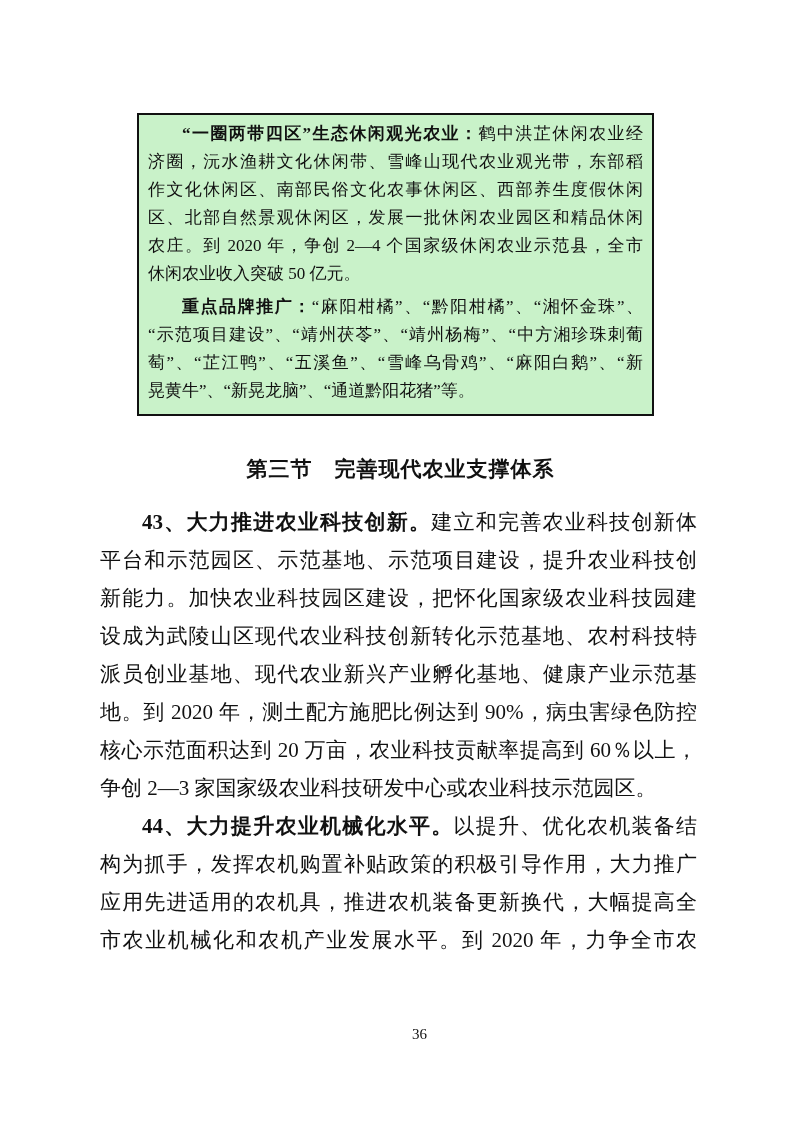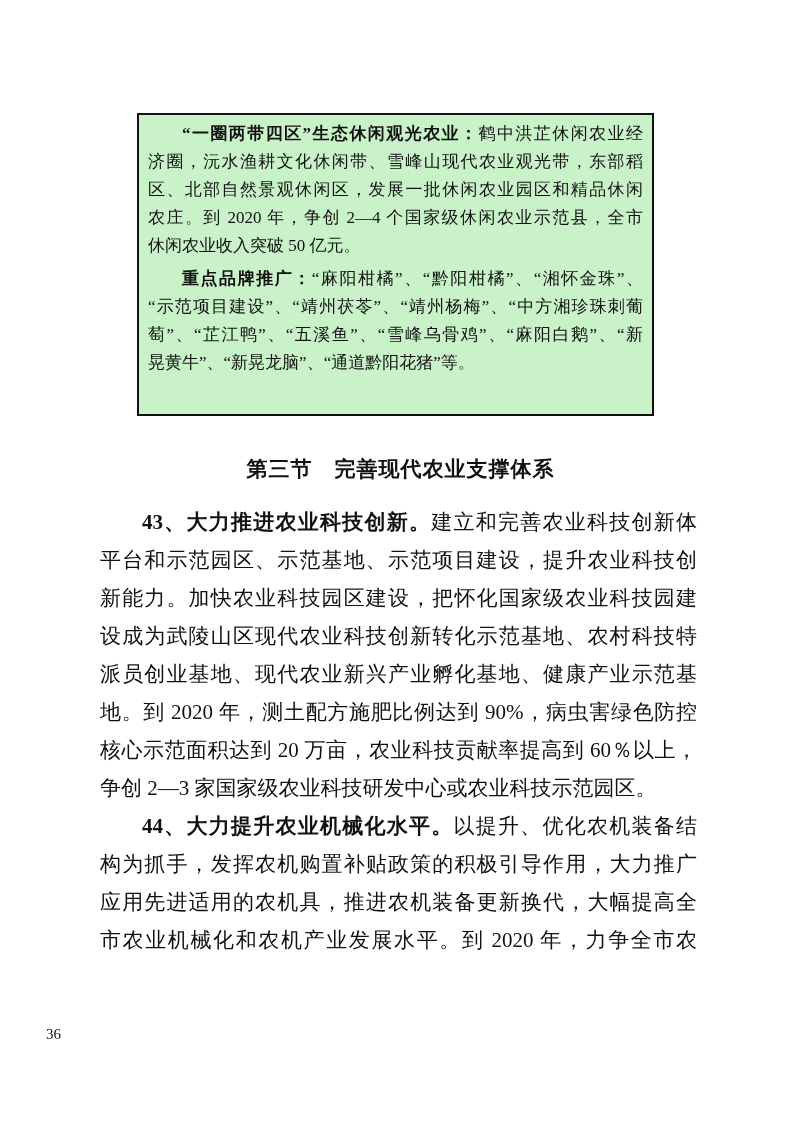--- a/index.html
+++ b/index.html
@@ -57,32 +57,34 @@
   .body-text .line {
     font-size: 21px;
     line-height: 38px;
     height: 38px;
   }
   .page-number {
     position: absolute;
     top: 1026px;
     left: 0;
     right: 0;
+    text-align: center;
     font-size: 15px;
     padding-left: 46px;
   }
 </style>
 </head>
 <body>
 
 <div class="page" style="background: rgb(255, 255, 255); color: rgb(17, 17, 17);">
   <div class="info-box" style="background: rgb(201, 242, 201); border-color: rgb(17, 17, 17);">
       <div class="para">
         <div class="line first"><span class="b">“一圈两带四区”生态休闲观光农业：</span><span>鹤中洪芷休闲农业经</span></div>
         <div class="line"><span>济圈，沅水渔耕文化休闲带、雪峰山现代农业观光带，东部稻</span></div>
+        <div class="line"><span>作文化休闲区、南部民俗文化农事休闲区、西部养生度假休闲</span></div>
         <div class="line"><span>区、北部自然景观休闲区，发展一批休闲农业园区和精品休闲</span></div>
         <div class="line"><span>农庄。到 2020 年，争创 2—4 个国家级休闲农业示范县，全市</span></div>
         <div class="line last"><span>休闲农业收入突破 50 亿元。</span></div>
       </div>
       <div class="para">
         <div class="line first"><span class="b">重点品牌推广：</span><span>“麻阳柑橘”、“黔阳柑橘”、“湘怀金珠”、</span></div>
         <div class="line"><span>“示范项目建设”、“靖州茯苓”、“靖州杨梅”、“中方湘珍珠刺葡</span></div>
         <div class="line"><span>萄”、“芷江鸭”、“五溪鱼”、“雪峰乌骨鸡”、“麻阳白鹅”、“新</span></div>
         <div class="line last"><span>晃黄牛”、“新晃龙脑”、“通道黔阳花猪”等。</span></div>
       </div>

